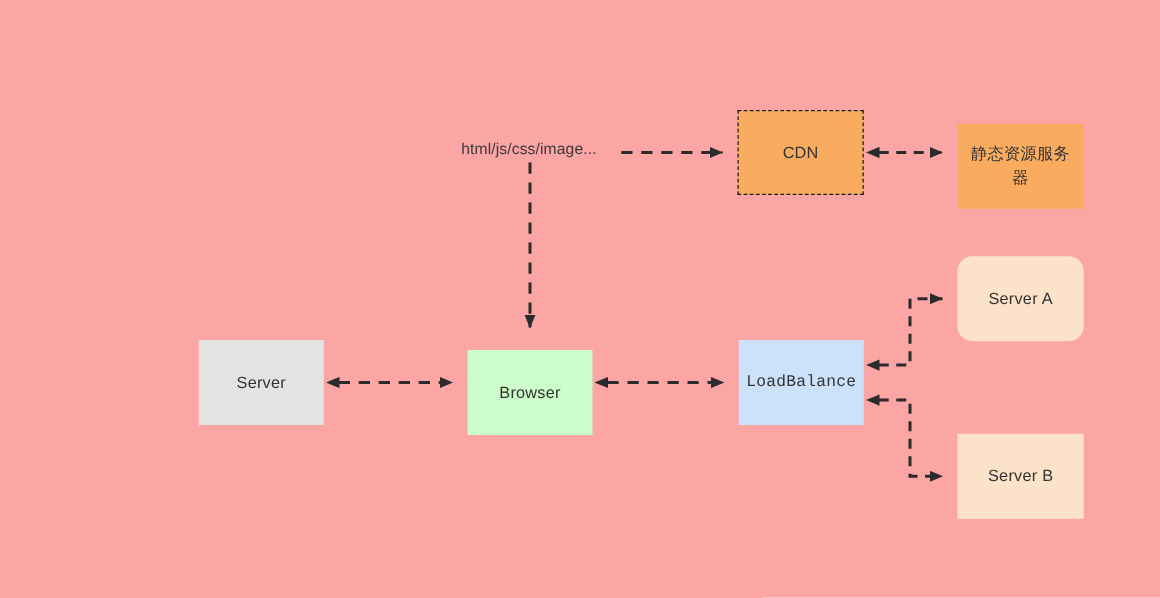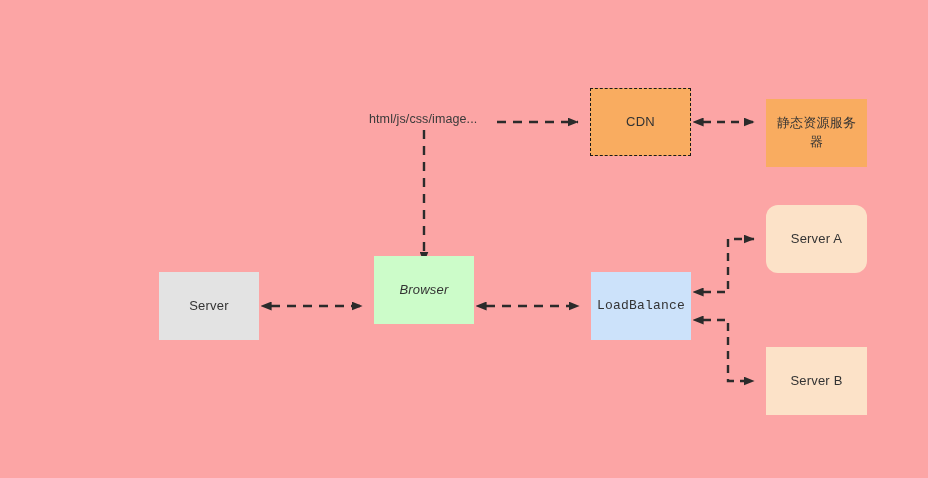--- a/index.html
+++ b/index.html
@@ -37,23 +37,22 @@
     font-size: 13px;
     color: #333333;
     line-height: 1.45;
     letter-spacing: 0.2px;
   }
   .node-client {
     left: 159px; top: 272px; width: 100px; height: 68px;
     background: #E3E3E3;
   }
   .node-browser {
-    left: 374px; top: 256px; width: 100px; height: 68px;
+    left: 374px; top: 280px; width: 100px; height: 68px;
     background: #CCFCC9;
-    font-style: italic;
   }
   .node-loadbalance {
     left: 591px; top: 272px; width: 100px; height: 68px;
     background: #CCE2FA;
     font-family: Liberation Mono, monospace;
   }
   .node-cdn {
     left: 590px; top: 88px; width: 101px; height: 68px;
     background: #F9AC60;
     border: 1.6px dashed #1a1a1a;

